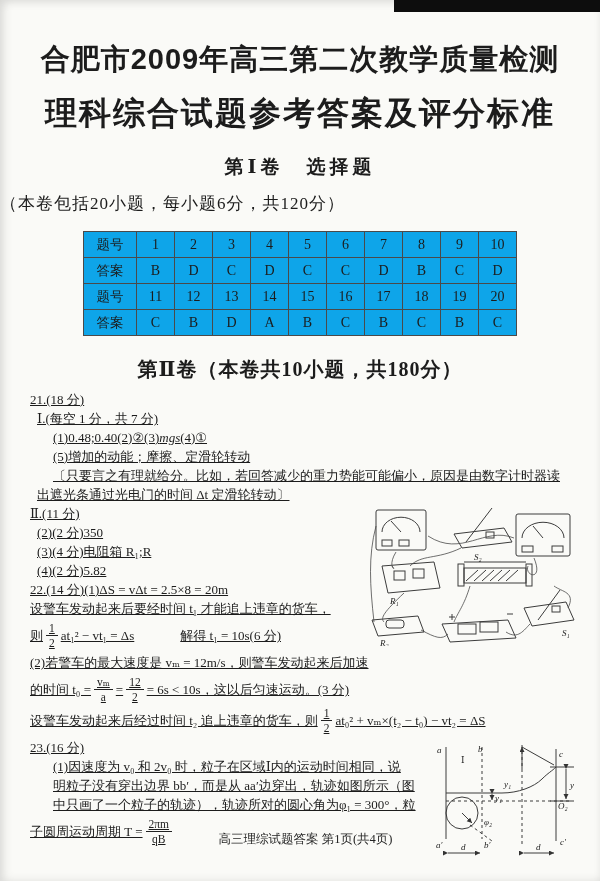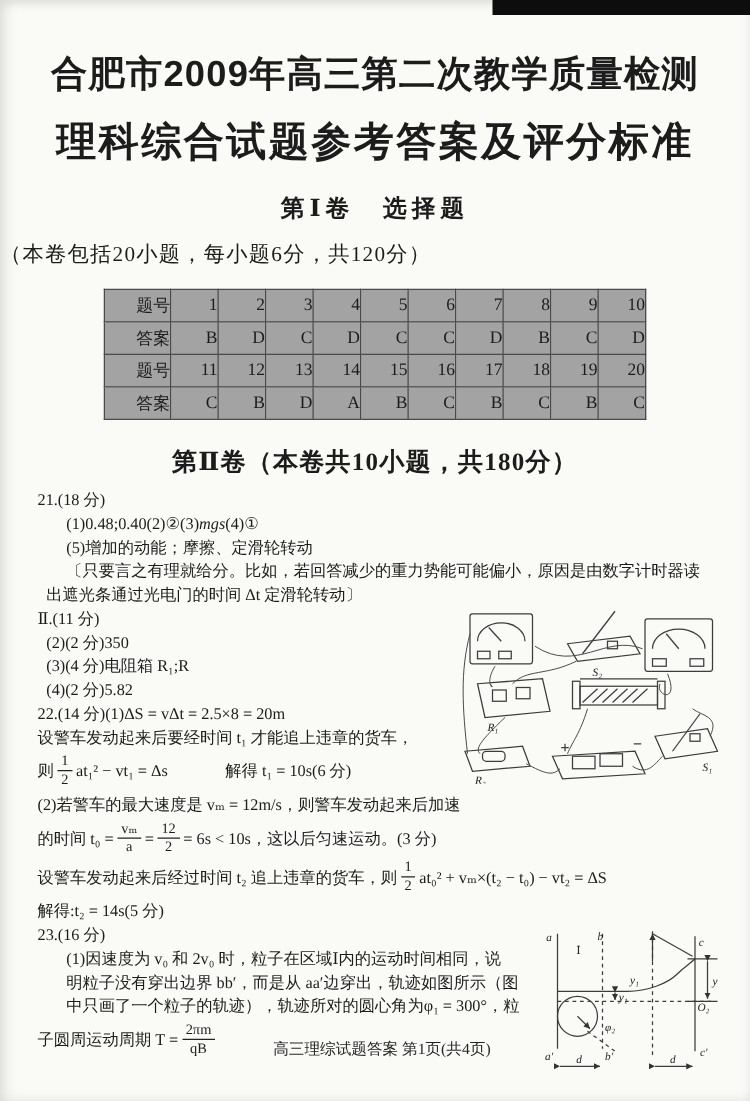--- a/index.html
+++ b/index.html
@@ -9,25 +9,25 @@
     font-family:"Liberation Serif","DejaVu Serif",serif;
     box-shadow:inset 4px 0 10px rgba(0,0,0,.10), inset 0 4px 8px rgba(0,0,0,.05);
   }
   .scan-bar{position:absolute;top:0;right:0;width:206px;height:12px;background:#0d0d0d;}
   .title1{margin:40px 20px 0;text-align:center;font-family:"Liberation Sans","DejaVu Sans",sans-serif;
     font-weight:bold;font-size:29px;letter-spacing:1px;}
   .title2{margin:12px 20px 0;text-align:center;font-weight:bold;font-size:32px;letter-spacing:2px;}
   .sec1{margin:18px 0 0;text-align:center;font-weight:bold;font-size:19px;letter-spacing:4px;}
   .note{margin:12px 0 0;font-size:17px;letter-spacing:1px;}
   table.answers{border-collapse:collapse;margin:16px auto 0;}
-  table.answers td{border:1.5px solid #4a4a4a;text-align:right;font-size:14px;
-    width:37px;height:25px;padding:0;background:#a3a3a3;}
+  table.answers td{border:1.5px solid #4a4a4a;text-align:center;font-size:14px;
+    width:37px;height:25px;padding:0;background:#0ea5e9;}
   table.answers td.lab{width:52px;font-size:13.5px;}
   .sec2{margin:20px 0 0;text-align:center;font-weight:bold;font-size:20px;letter-spacing:1px;}
-  .content{margin:7px 28px 0 30px;font-size:13px;line-height:19px;}
+  .content{margin:7px 28px 0 30px;font-size:13px;line-height:19px;text-decoration:underline;}
   .line{min-height:19px;}
   .ind1{margin-left:7px;}
   .ind2{margin-left:23px;}
   .frac-line{margin:4px 0;display:flex;align-items:center;flex-wrap:nowrap;}
   .frac{display:inline-block;vertical-align:middle;text-align:center;line-height:1.05;
     font-size:11.5px;margin:0 3px;}
   .frac .num{display:block;border-bottom:1px solid #222;padding:0 3px 1px;}
   .frac .den{display:block;padding-top:1px;}
   .gap{display:inline-block;width:46px;}
   .it{font-style:italic;}
@@ -104,20 +104,21 @@
       <td>B</td>
       <td>C</td>
     </tr>
   </tbody>
     </table>
 
   <div class="sec2">第Ⅱ卷（本卷共10小题，共180分）</div>
 
   <div class="content">
     <div class="line">21.(18 分)</div>
+    <div class="line ind1">Ⅰ.(每空 1 分，共 7 分)</div>
     <div class="line ind2"><span>(1)0.48;0.40(2)②(3)</span><span class="it">mgs</span><span>(4)①</span></div>
     <div class="line ind2">(5)增加的动能；摩擦、定滑轮转动</div>
     <div class="line ind2">〔只要言之有理就给分。比如，若回答减少的重力势能可能偏小，原因是由数字计时器读</div>
     <div class="line ind1">出遮光条通过光电门的时间 Δt 定滑轮转动〕</div>
 
     <div class="fig-circuit">
       <svg width="212" height="150" viewBox="0 0 212 150">
         <g class="sketch">
 
           <rect x="10" y="14" width="50" height="40" rx="2"></rect>
@@ -217,21 +218,20 @@
         <span>= 6s &lt; 10s，这以后匀速运动。(3 分)</span>
     </div>
     <div class="line frac-line">
       <span>设警车发动起来后经过时间 t₂ 追上违章的货车，则</span>
         <span class="frac">
           <span class="num">1</span>
           <span class="den">2</span>
         </span>
         <span>at₀² + vₘ×(t₂ − t₀) − vt₂ = ΔS</span>
     </div>
-    <div class="line">解得:t₂ = 14s(5 分)</div>
     <div class="line">23.(16 分)</div>
 
     <div class="fig23">
       <svg width="150" height="122" viewBox="0 0 150 122">
         <defs>
           <marker id="ah" markerWidth="7" markerHeight="7" refX="5" refY="2.5" orient="auto">
             <path d="M0,0 L5,2.5 L0,5 Z" fill="#333"></path>
           </marker>
         </defs>
         <g class="sketch">

